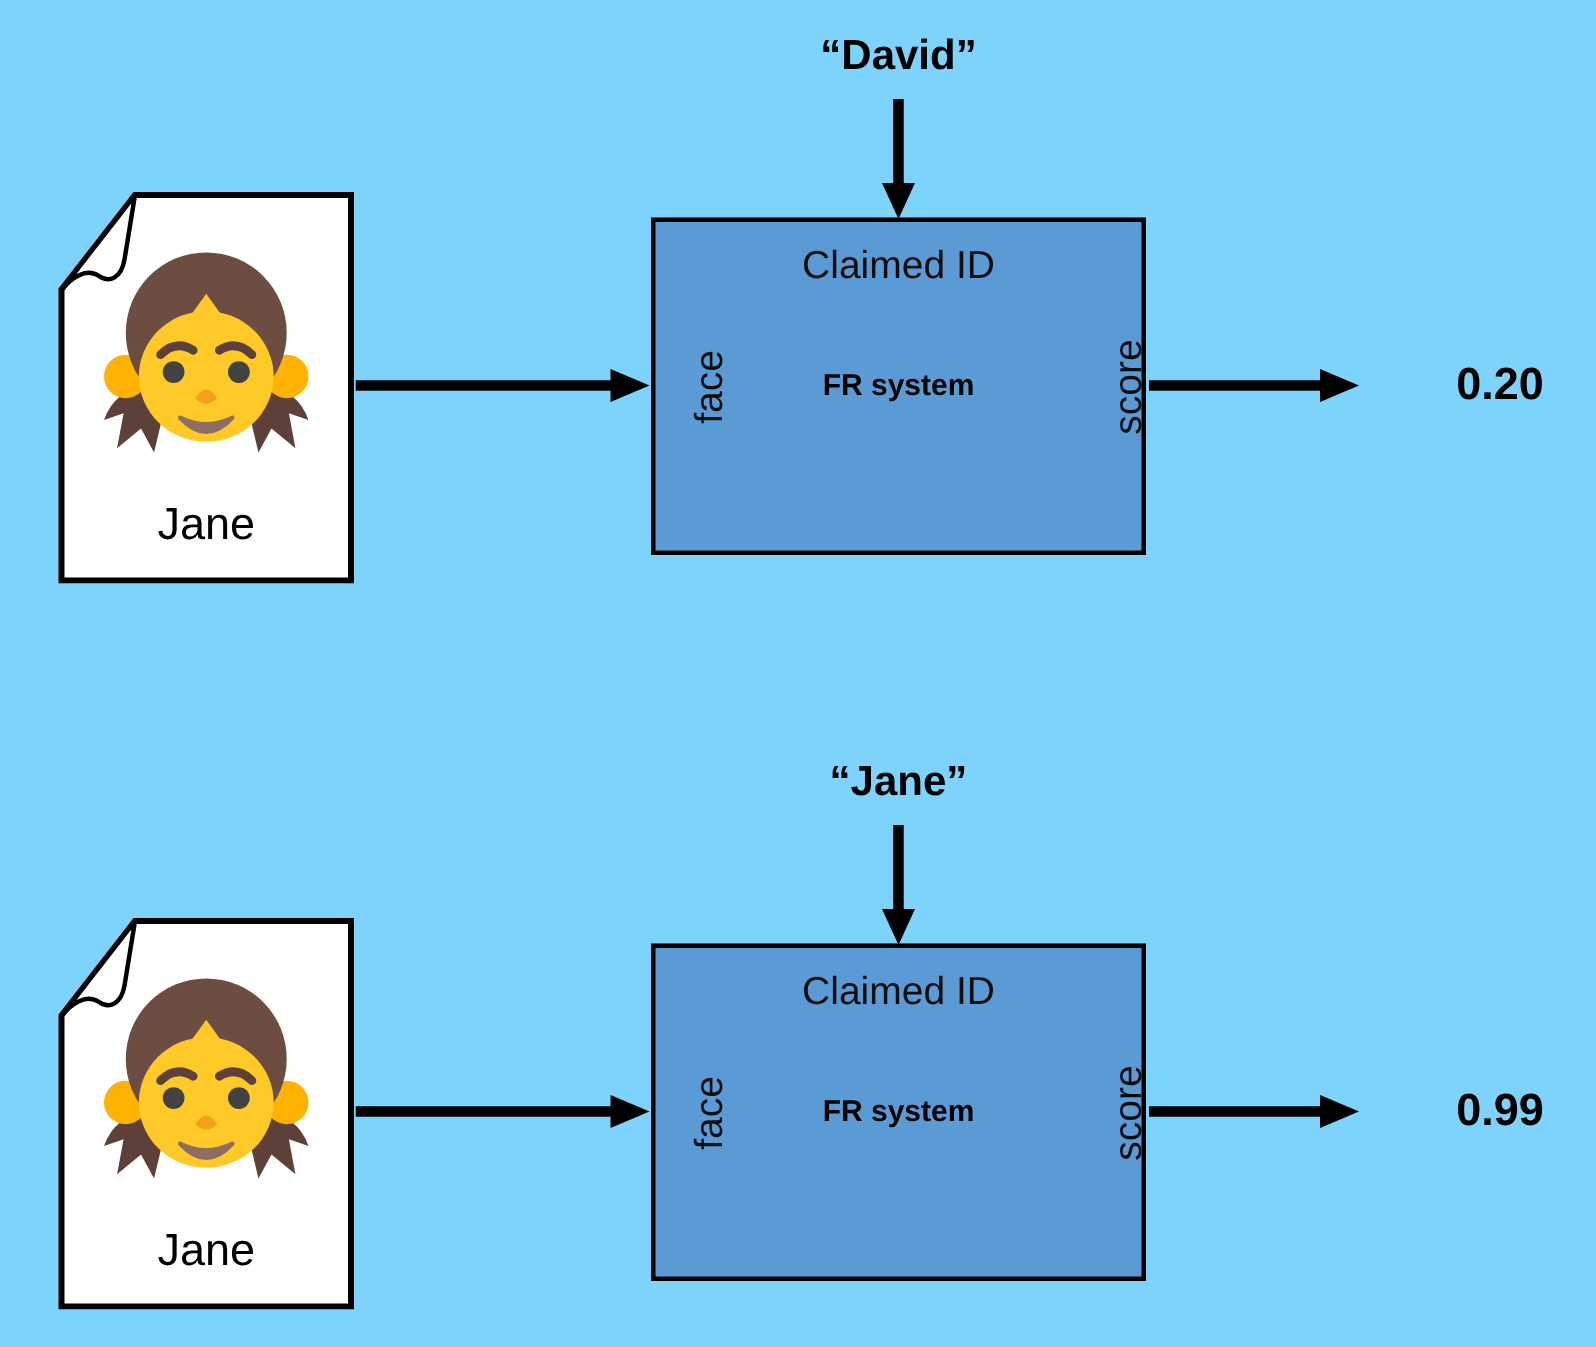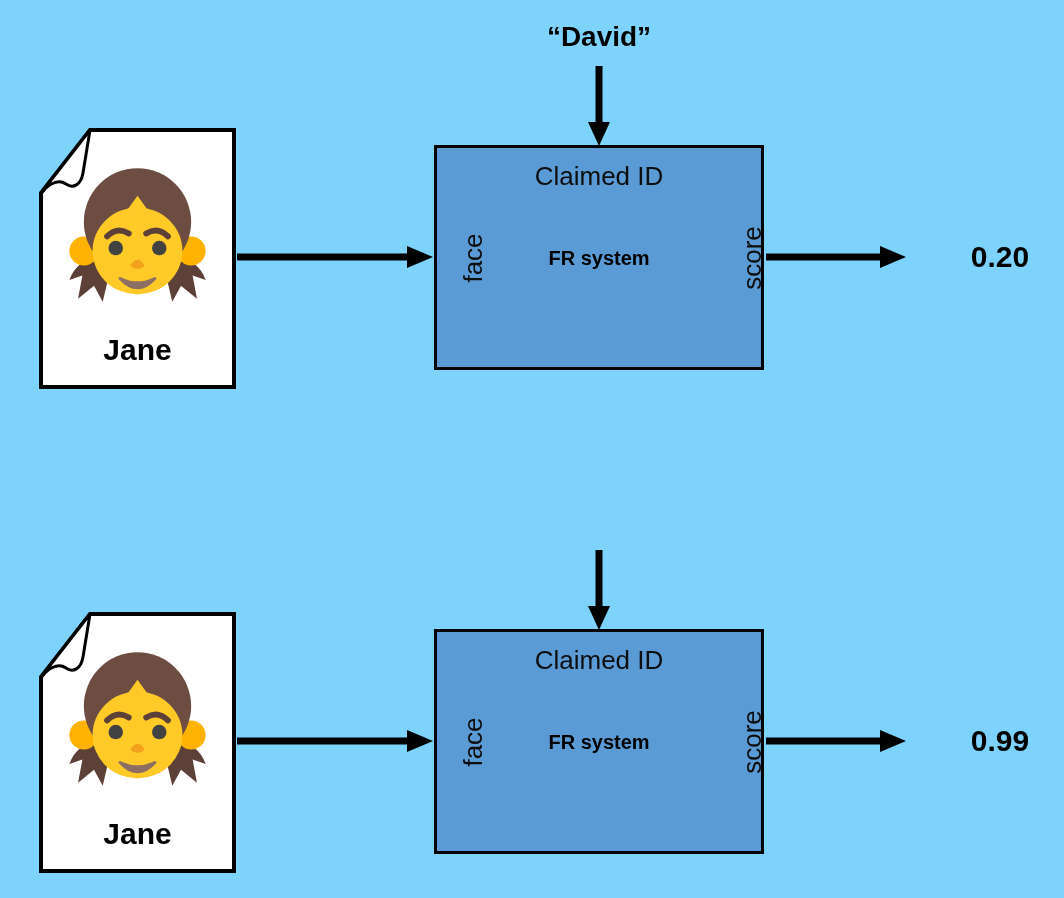--- a/index.html
+++ b/index.html
@@ -60,21 +60,21 @@
     top: 30px;
   }
   .doc .doc-name {
     position: absolute;
     left: 0;
     top: 204px;
     width: 100%;
     text-align: center;
     font-size: 30px;
     line-height: 36px;
-    font-weight: bold;
+    font-weight: normal;
   }
 
   .h-arrow-in {
     position: absolute;
     left: 237px;
     top: 244px;
   }
   .h-arrow-out {
     position: absolute;
     left: 766px;
@@ -190,20 +190,21 @@
     <svg class="h-arrow-out" width="140" height="26" viewBox="0 0 140 26">
       <line x1="0" y1="13" x2="116" y2="13" stroke="#000" stroke-width="7"></line>
       <polygon points="114,2 140,13 114,24" fill="#000"></polygon>
     </svg>
 
     <div class="score-value">0.20</div>
   </section>
 
   <section class="row r2">
 
+    <div class="claimed-name">“Jane”</div>
 
     <svg class="v-arrow" width="28" height="80" viewBox="0 0 28 80">
       <line x1="14" y1="0" x2="14" y2="58" stroke="#000" stroke-width="7"></line>
       <polygon points="3,56 25,56 14,80" fill="#000"></polygon>
     </svg>
 
     <div class="doc">
       <svg class="page-outline" width="199" height="261" viewBox="0 0 199 261">
         <path d="M52 2 H196 V259 H3 V65 Z" fill="#FFFFFF" stroke="#000" stroke-width="4" stroke-linejoin="miter"></path>
         <path d="M3 65 L52 2 L45 45 C43 57 35 61 28 56 C19 50 9 58 3 65 Z" fill="#FFFFFF" stroke="#000" stroke-width="3" stroke-linejoin="round"></path>

